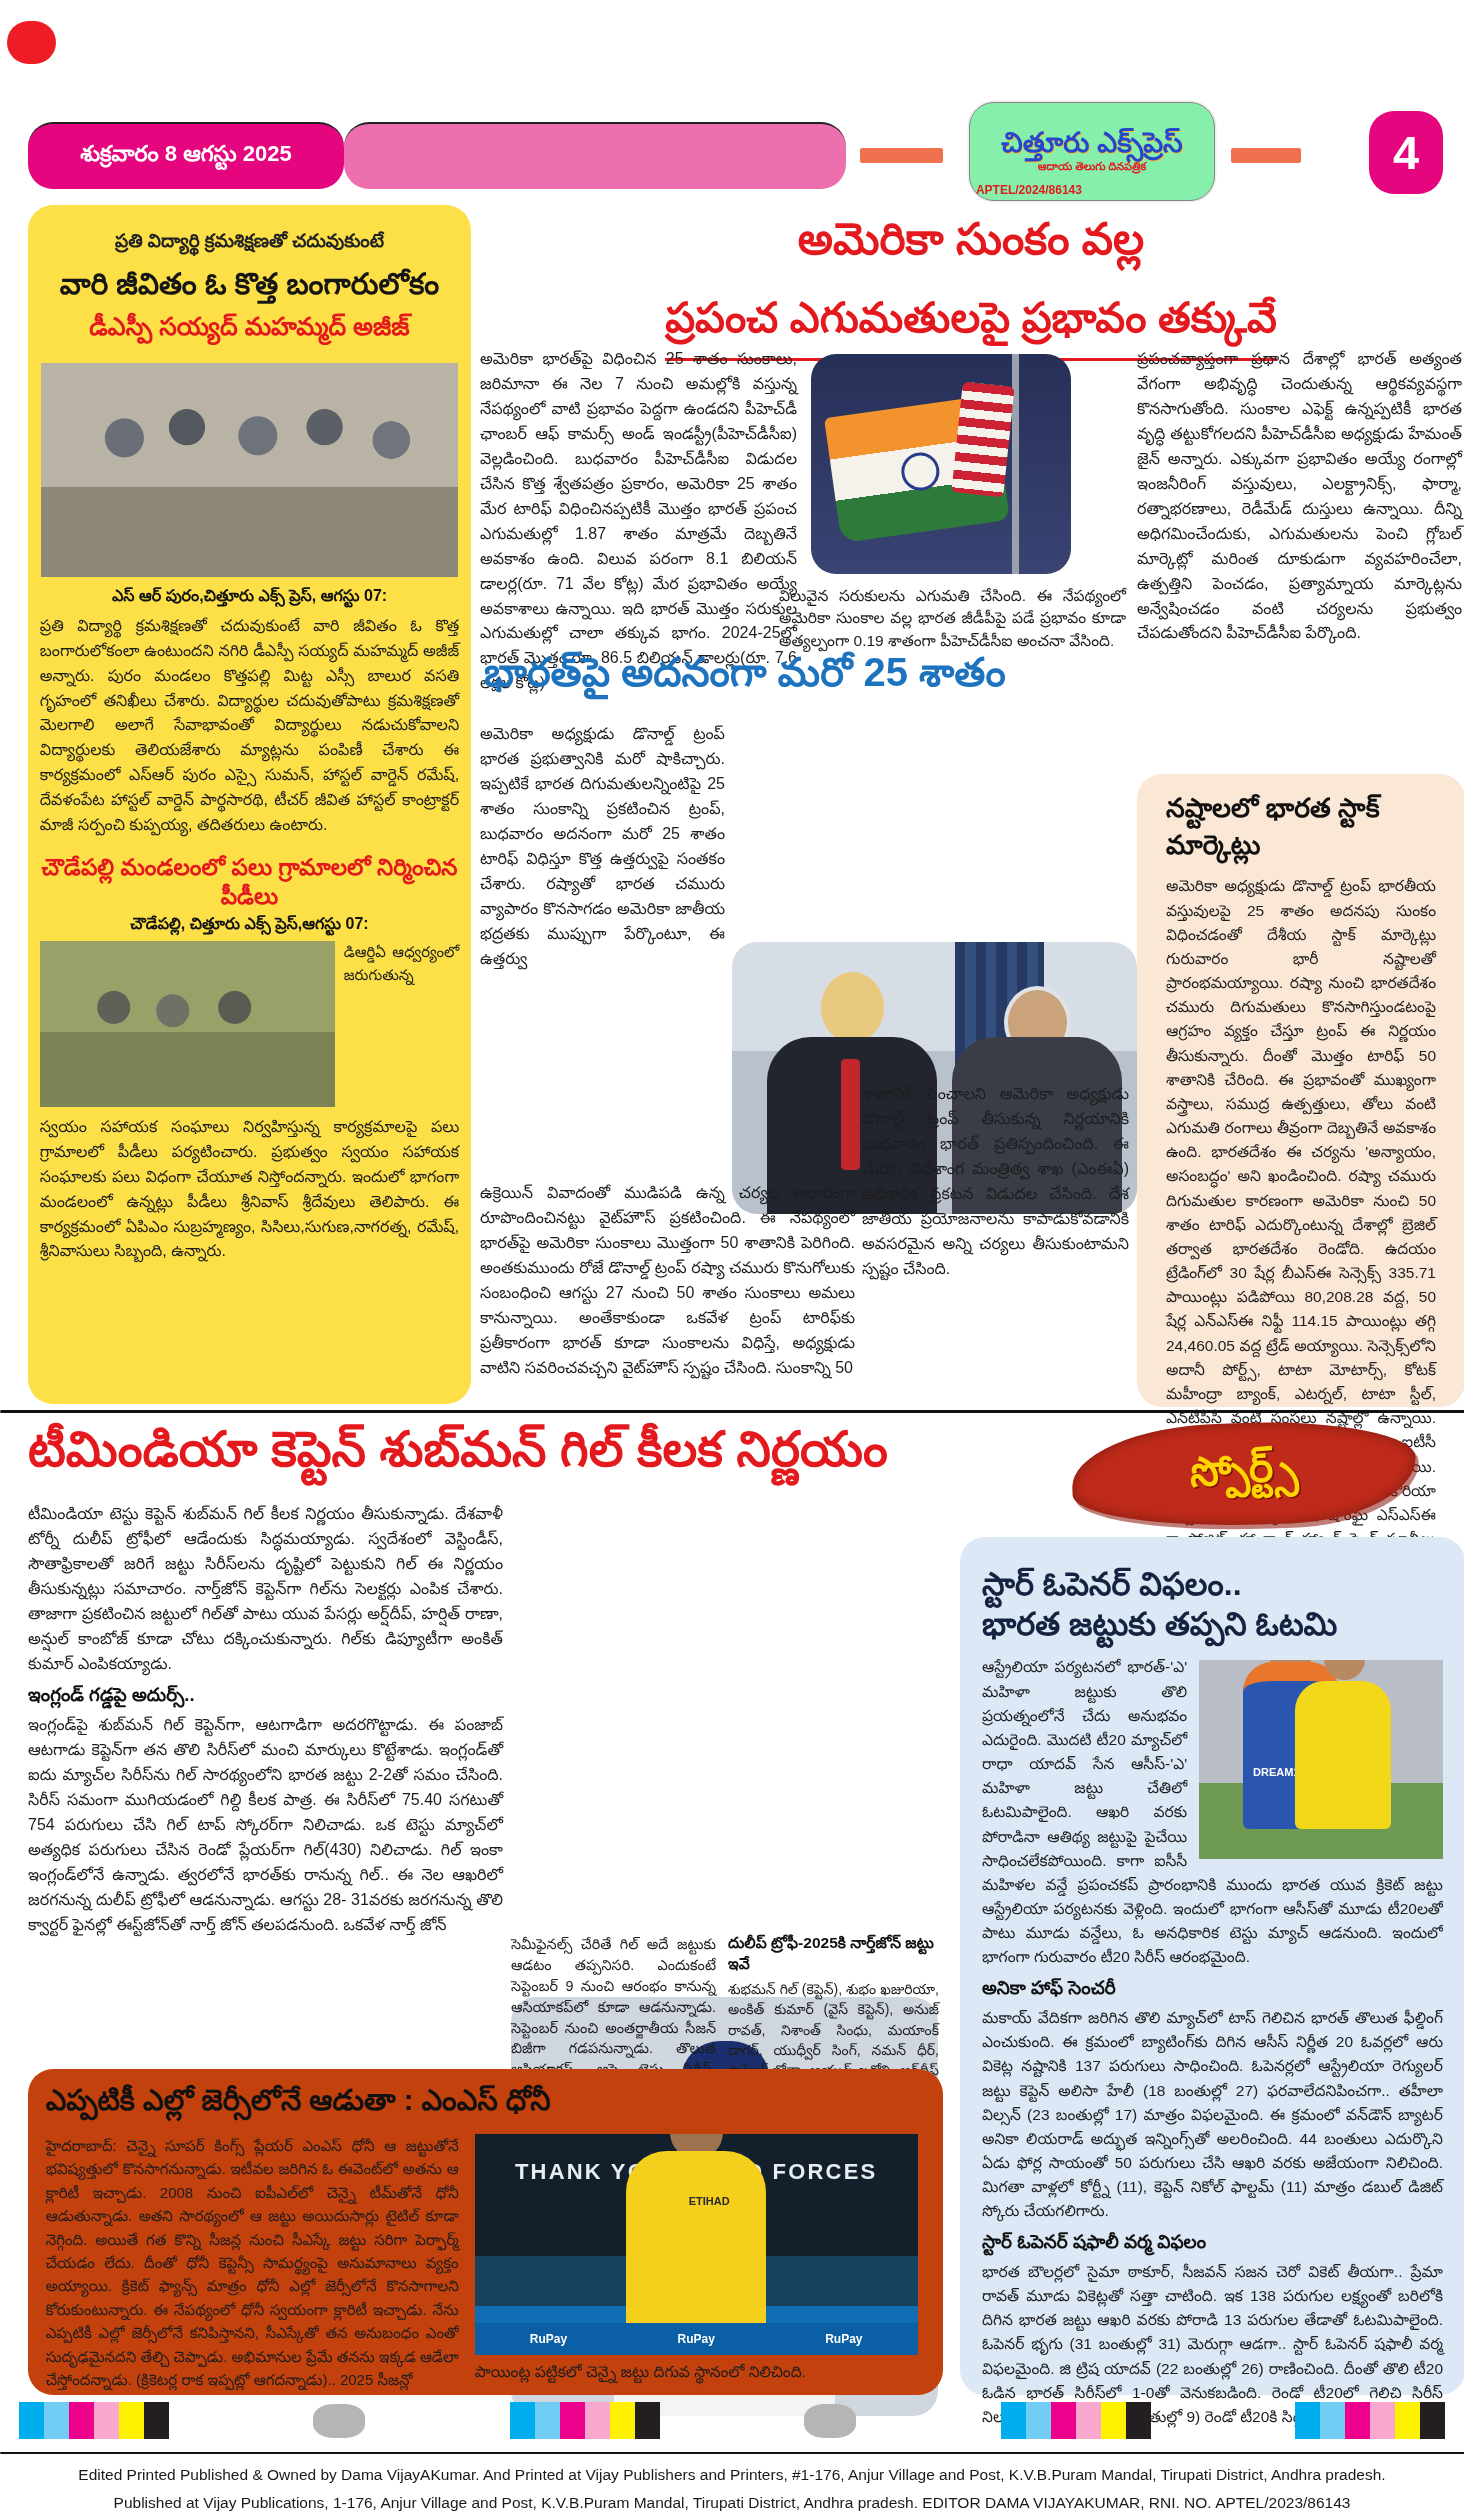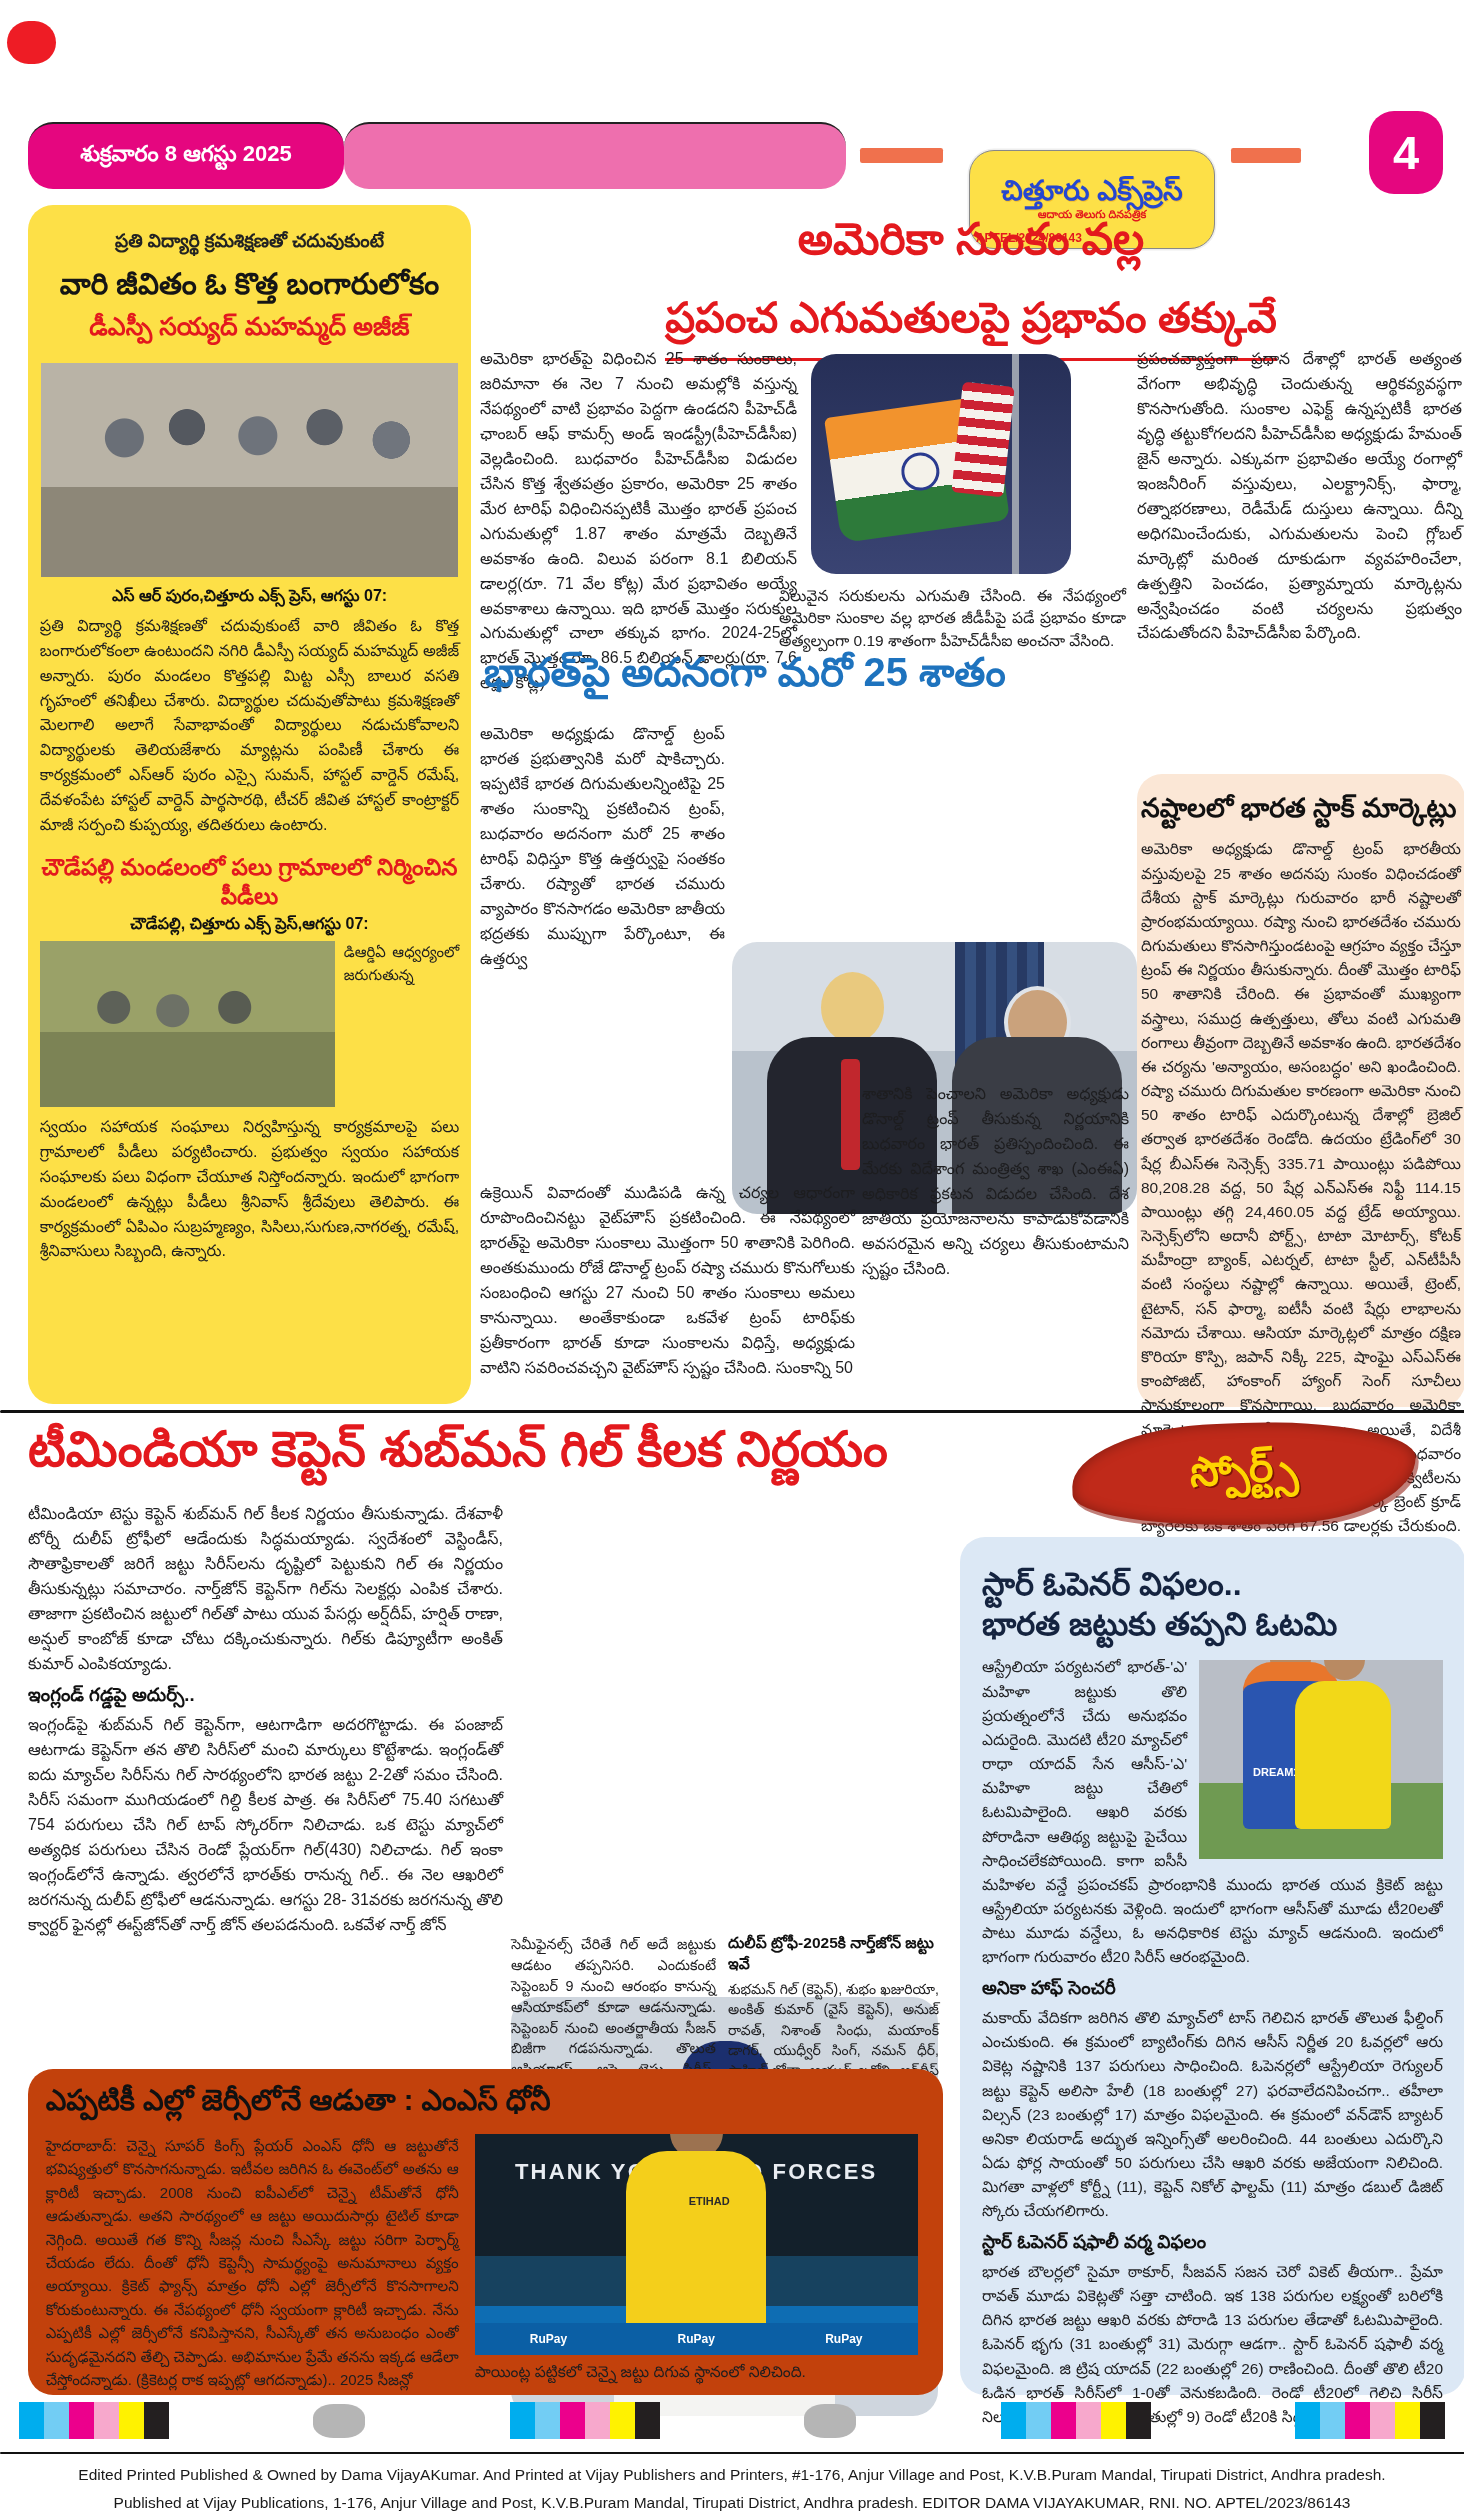--- a/index.html
+++ b/index.html
@@ -11,22 +11,22 @@
   .dateline{font-weight:bold;font-size:16px;color:#111;text-align:center;margin:4.4px 0;}
   .photo{background:#cfd6de;overflow:hidden;position:relative;}
   .caption{font-size:15.5px;line-height:1.45;color:#1d1d1f;text-align:justify;}
 
   
   .corner-red{background:#ee1c25;}
   .m-date{background:#e5067f;color:#fff;display:flex;align-items:center;justify-content:center;
           font-weight:bold;font-size:22px;border-top:2.2px solid #222;}
   .m-pink{background:#ee6fae;border-top:2.2px solid #222;}
   .m-dash{background:#f0714d;border-radius:2.2px;}
-  .m-logo{background:#fde047;border:0.7px solid #888;box-shadow:0 0 0 1.5px #eee;
-          display:flex;flex-direction:column;align-items:center;justify-content:center;margin-top:48px;}
+  .m-logo{background:#86efac;border:0.7px solid #888;box-shadow:0 0 0 1.5px #eee;
+          display:flex;flex-direction:column;align-items:center;justify-content:center;}
   .m-logo .t1{color:#2547d0;font-weight:bold;font-size:28px;line-height:1.05;
               text-shadow:0.7px 0.7px 0 #f6c12b;}
   .m-logo .t2{color:#e3191d;font-weight:bold;font-size:11px;margin-top:3px;}
   .m-logo .t3{color:#e3191d;font-size:12px;position:absolute;left:5.9px;bottom:3px;font-weight:bold;}
   .m-page{background:#e5067f;color:#fff;display:flex;align-items:center;justify-content:center;
           font-size:47px;font-weight:bold;}
 
   
   .lead-h{color:#e3191d;font-weight:bold;text-align:center;}
   .lead-h .l1{font-size:44px;display:block;}
@@ -184,21 +184,21 @@
     <div class="stars"></div>
     <div class="head" style="left:89px;top:29.5px;width:63px;height:71px;background:#e9c97e;"></div>
     <div class="suit" style="left:35px;"></div>
     <div class="tie" style="left:109px;"></div>
     <div class="head" style="right:66px;top:44px;width:59px;height:65px;background:#caa27c;border:4.4px solid #dfe3e8;"></div>
     <div class="suit" style="right:14.8px;background:#3a3d45;"></div>
   </div>
   <div class="abs jtext" style="left:480px;top:1181px;width:375px;height:221px;">ఉక్రెయిన్ వివాదంతో ముడిపడి ఉన్న చర్యల ఆధారంగా రూపొందించినట్టు వైట్‌హౌస్ ప్రకటించింది. ఈ నేపథ్యంలో భారత్‌పై అమెరికా సుంకాలు మొత్తంగా 50 శాతానికి పెరిగింది. అంతకుముందు రోజే డొనాల్డ్ ట్రంప్ రష్యా చమురు కొనుగోలుకు సంబంధించి ఆగస్టు 27 నుంచి 50 శాతం సుంకాలు అమలు కానున్నాయి. అంతేకాకుండా ఒకవేళ ట్రంప్ టారిఫ్‌కు ప్రతీకారంగా భారత్ కూడా సుంకాలను విధిస్తే, అధ్యక్షుడు వాటిని సవరించవచ్చని వైట్‌హౌస్ స్పష్టం చేసింది. సుంకాన్ని 50</div>
   <div class="abs jtext" style="left:862px;top:1082px;width:267px;height:323px;">శాతానికి పెంచాలని అమెరికా అధ్యక్షుడు డొనాల్డ్ ట్రంప్ తీసుకున్న నిర్ణయానికి బుధవారం భారత్ ప్రతిస్పందించింది. ఈ మేరకు విదేశాంగ మంత్రిత్వ శాఖ (ఎంఈఏ) అధికారిక ప్రకటన విడుదల చేసింది. దేశ జాతీయ ప్రయోజనాలను కాపాడుకోవడానికి అవసరమైన అన్ని చర్యలు తీసుకుంటామని స్పష్టం చేసింది.</div>
 
-  <div class="abs stockbox" style="left:1137px;top:774px;width:328px;height:633px;box-sizing:border-box;padding:19px 4px;">
+  <div class="abs stockbox" style="left:1137px;top:774px;width:328px;height:633px;box-sizing:border-box;padding:19px 29px;">
     <h3>నష్టాలలో భారత స్టాక్ మార్కెట్లు</h3>
     <div class="jtext" style="font-size:15.5px;">అమెరికా అధ్యక్షుడు డొనాల్డ్ ట్రంప్ భారతీయ వస్తువులపై 25 శాతం అదనపు సుంకం విధించడంతో దేశీయ స్టాక్ మార్కెట్లు గురువారం భారీ నష్టాలతో ప్రారంభమయ్యాయి. రష్యా నుంచి భారతదేశం చమురు దిగుమతులు కొనసాగిస్తుండటంపై ఆగ్రహం వ్యక్తం చేస్తూ ట్రంప్ ఈ నిర్ణయం తీసుకున్నారు. దీంతో మొత్తం టారిఫ్ 50 శాతానికి చేరింది. ఈ ప్రభావంతో ముఖ్యంగా వస్త్రాలు, సముద్ర ఉత్పత్తులు, తోలు వంటి ఎగుమతి రంగాలు తీవ్రంగా దెబ్బతినే అవకాశం ఉంది. భారతదేశం ఈ చర్యను 'అన్యాయం, అసంబద్ధం' అని ఖండించింది. రష్యా చమురు దిగుమతుల కారణంగా అమెరికా నుంచి 50 శాతం టారిఫ్ ఎదుర్కొంటున్న దేశాల్లో బ్రెజిల్ తర్వాత భారతదేశం రెండోది. ఉదయం ట్రేడింగ్‌లో 30 షేర్ల బీఎస్ఈ సెన్సెక్స్ 335.71 పాయింట్లు పడిపోయి 80,208.28 వద్ద, 50 షేర్ల ఎన్ఎస్ఈ నిఫ్టీ 114.15 పాయింట్లు తగ్గి 24,460.05 వద్ద ట్రేడ్ అయ్యాయి. సెన్సెక్స్‌లోని అదానీ పోర్ట్స్, టాటా మోటార్స్, కోటక్ మహీంద్రా బ్యాంక్, ఎటర్నల్, టాటా స్టీల్, ఎన్‌టీపీసీ వంటి సంస్థలు నష్టాల్లో ఉన్నాయి. అయితే, ట్రెంట్, టైటాన్, సన్ ఫార్మా, ఐటీసీ వంటి షేర్లు లాభాలను నమోదు చేశాయి. ఆసియా మార్కెట్లలో మాత్రం దక్షిణ కొరియా కొస్పి, జపాన్ నిక్కీ 225, షాంఘై ఎస్ఎస్ఈ కాంపోజిట్, హాంకాంగ్ హ్యాంగ్ సెంగ్ సూచీలు సానుకూలంగా కొనసాగాయి. బుధవారం అమెరికా మార్కెట్లు లాభాలతో ముగిశాయి. అయితే, విదేశీ సంస్థాగత పెట్టుబడిదారులు (ఎఫ్ఐఐఎస్) బుధవారం రూ. 4,999.10 కోట్ల విలువైన ఈక్విటీలను విక్రయించారు. గ్లోబల్ ఆయిల్ బెంచ్‌మార్క్ బ్రెంట్ క్రూడ్ బ్యారెల్‌కు ఒక శాతం పెరిగి 67.56 డాలర్లకు చేరుకుంది. బుధవారం సెన్సెక్స్ 166.26 పాయింట్లు పడిపోయి 80,543.99 వద్ద, నిఫ్టీ 75.35 పాయింట్లు తగ్గి 24,574.20 వద్ద ముగిశాయి.</div>
   </div>
 
   <div class="abs divider" style="left:0;top:1410px;width:1465px;height:3px;"></div>
 
   <div class="abs sports-h" style="left:28px;top:1423px;width:989px;">టీమిండియా కెప్టెన్ శుబ్‌మన్ గిల్ కీలక నిర్ణయం</div>
   <div class="abs sports-logo" style="left:1072px;top:1423px;width:344px;height:102px;">
     <span>స్పోర్ట్స్</span>
   </div>

